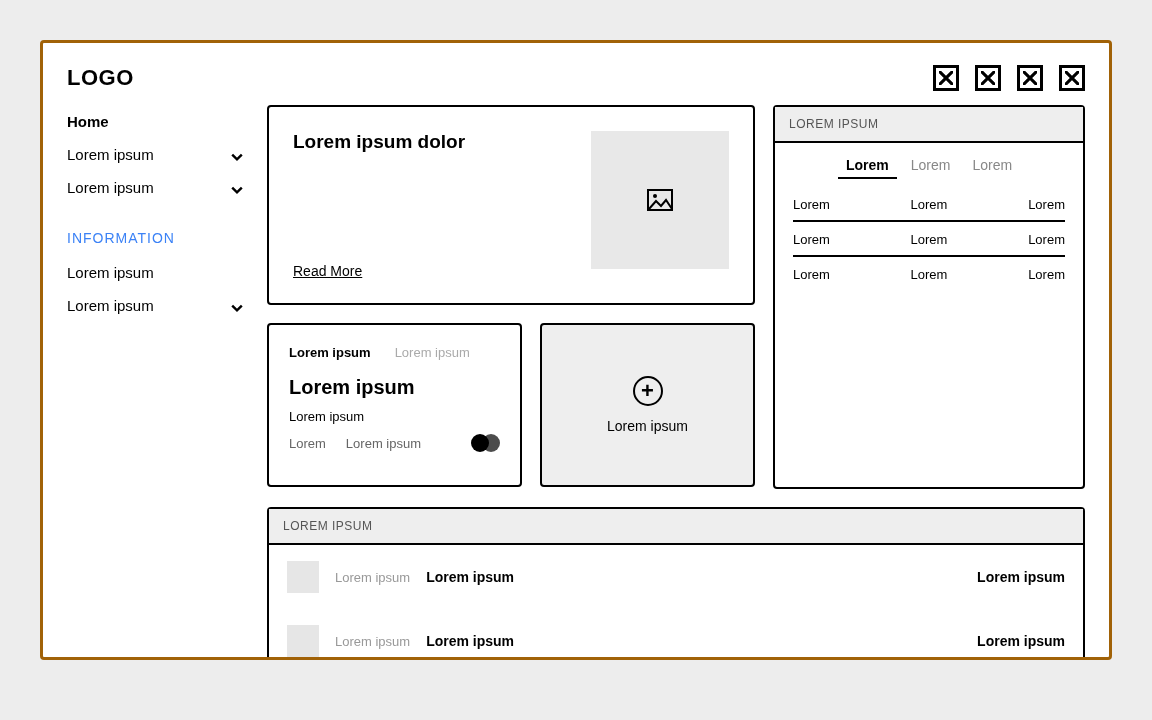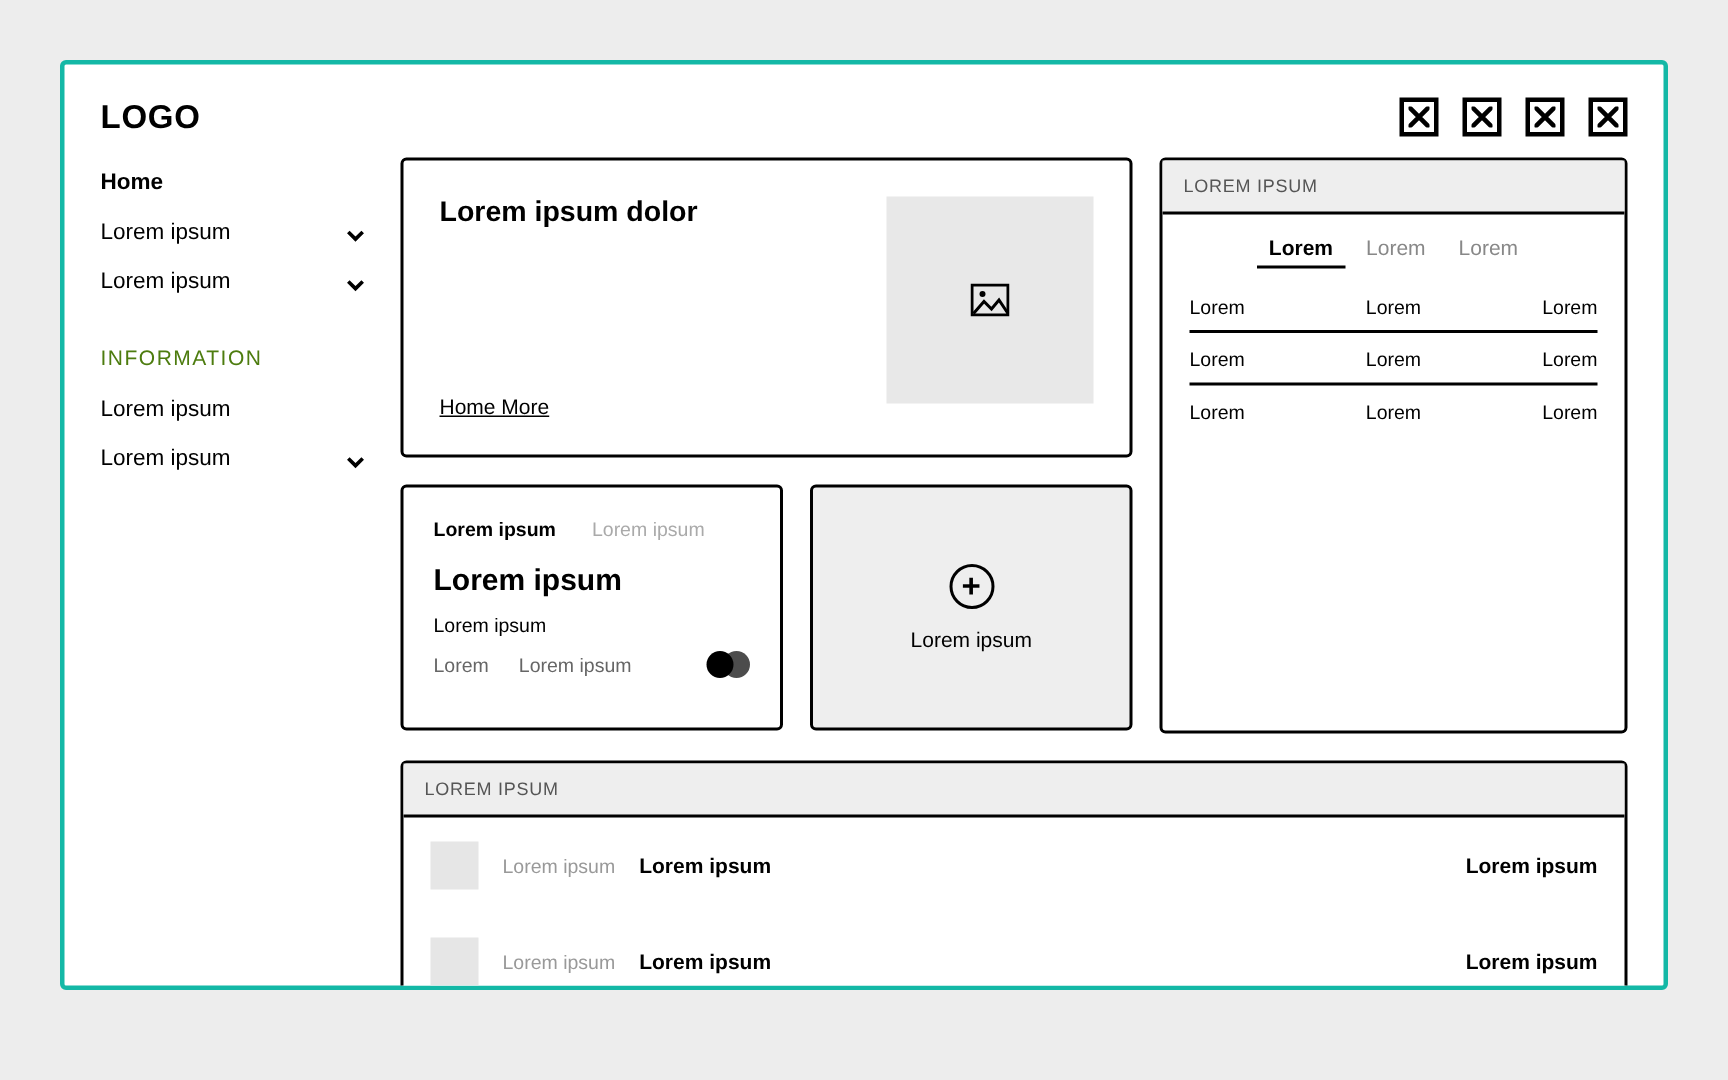--- a/index.html
+++ b/index.html
@@ -1,19 +1,19 @@
 <!DOCTYPE html>
 <html><head>
 <meta charset="utf-8">
 <style>
   * { box-sizing: border-box; margin: 0; padding: 0; font-family: -apple-system, Helvetica, Arial, sans-serif; }
   body { background: #ededed; padding: 40px 30px; }
   .frame {
     width: 1072px; margin: 0 auto; background: #fff;
-    border: 3px solid #14b8a6; border-radius: 4px;
+    border: 3px solid #a16207; border-radius: 4px;
     padding: 22px 24px 0 24px;
     height: 620px; overflow: hidden;
     position: relative;
   }
   .topbar { display: flex; justify-content: space-between; align-items: center; margin-bottom: 14px; }
   .logo { font-weight: 800; font-size: 22px; letter-spacing: 0.5px; }
   .topbar-icons { display: flex; gap: 16px; }
   .xbox {
     width: 26px; height: 26px; border: 3px solid #000;
     display: flex; align-items: center; justify-content: center;
@@ -25,21 +25,21 @@
 
   
   .sidebar { width: 176px; flex: none; }
   .side-item {
     display: flex; justify-content: space-between; align-items: flex-end;
     padding: 8px 0; font-size: 15px; cursor: pointer;
   }
   .side-item .chev { width: 12px; height: 12px; }
   .side-item.active { font-weight: 800; }
   .side-section-title {
-    color: #4d7c0f; font-size: 14px; letter-spacing: 1px;
+    color: #3b82f6; font-size: 14px; letter-spacing: 1px;
     margin-top: 26px; margin-bottom: 10px;
   }
 
   
   .main { flex: 1; display: flex; gap: 18px; }
   .main-left { flex: 1; display: flex; flex-direction: column; gap: 18px; }
   .main-right { width: 312px; flex: none; }
 
   .card { border: 2.5px solid #000; border-radius: 4px; background: #fff; }
 
@@ -176,21 +176,21 @@
       </div>
     </div>
 
     <div class="main">
 
       <div class="main-left">
 
         <div class="card hero">
           <div class="hero-text">
             <div class="hero-title">Lorem ipsum dolor</div>
-            <div class="readmore">Home More</div>
+            <div class="readmore">Read More</div>
           </div>
           <div class="hero-img">
             <svg width="26" height="22" viewBox="0 0 26 22">
               <rect x="1" y="1" width="24" height="20" stroke="#000" stroke-width="2" fill="none"></rect>
               <circle cx="8" cy="7" r="2" fill="#000"></circle>
               <path d="M2 20 L9 12 L14 17 L19 11 L25 20" stroke="#000" stroke-width="2" fill="none"></path>
             </svg>
           </div>
         </div>
 

